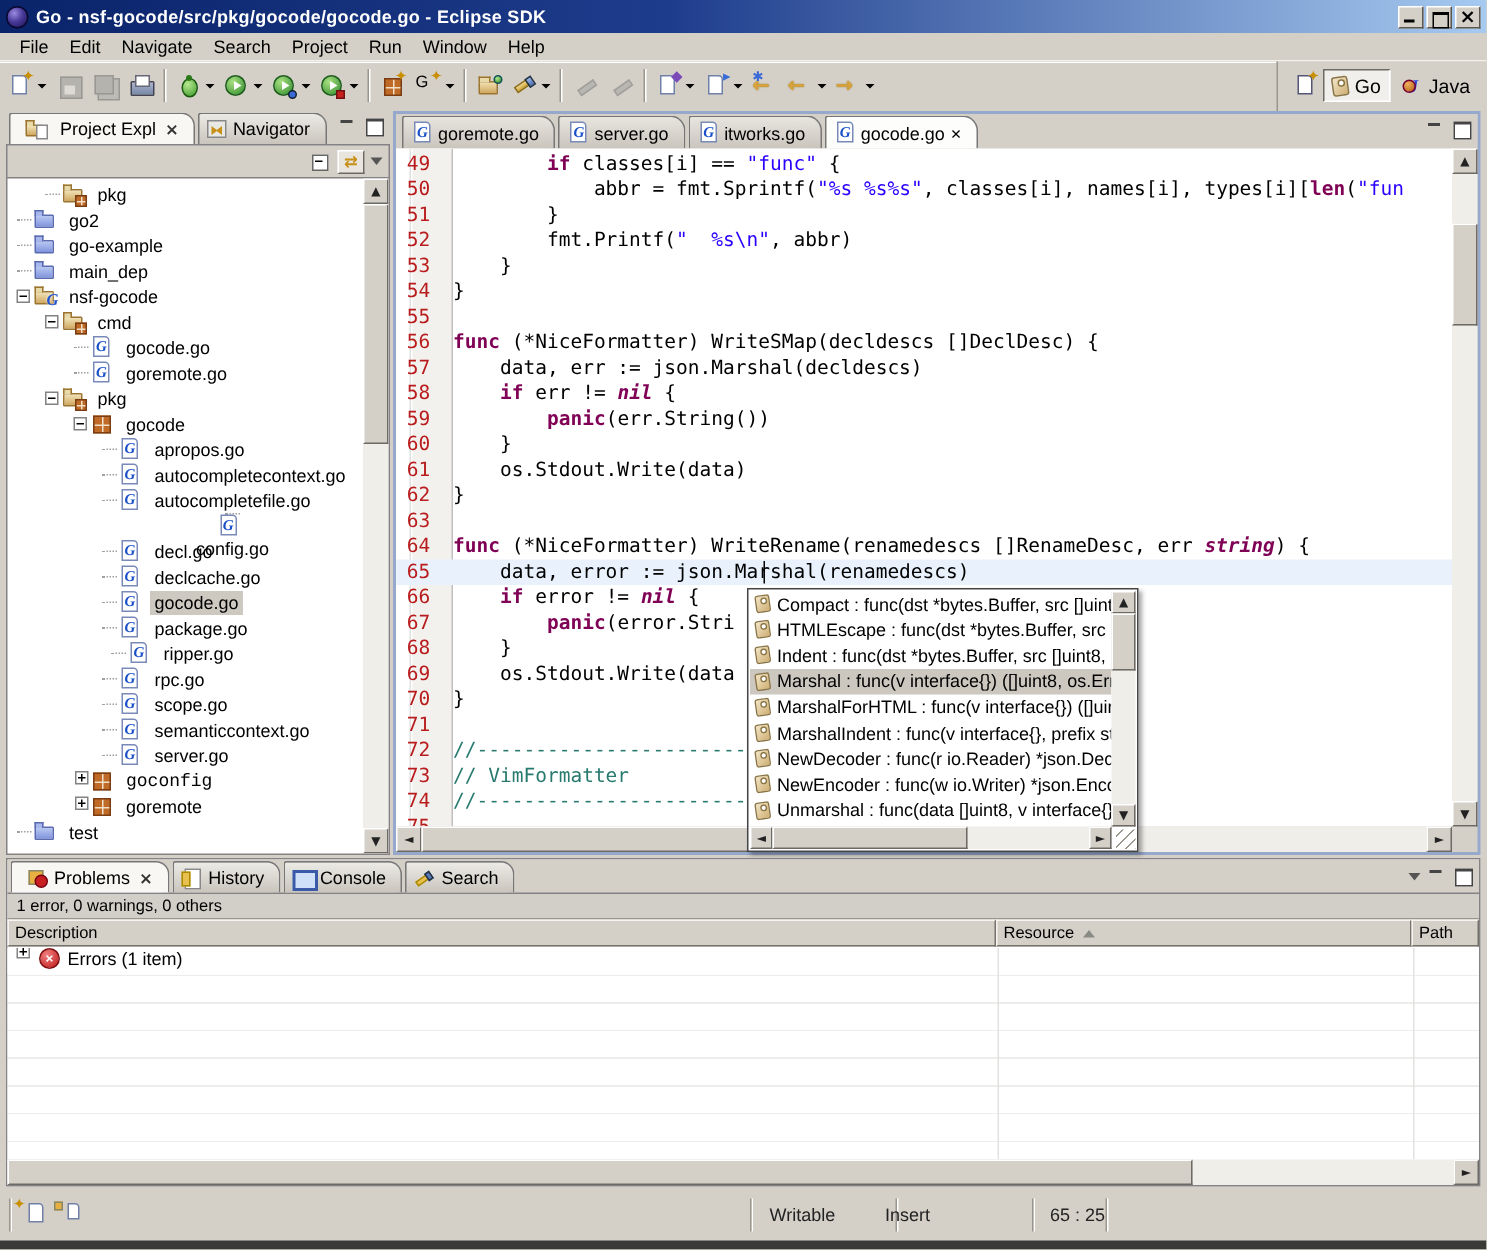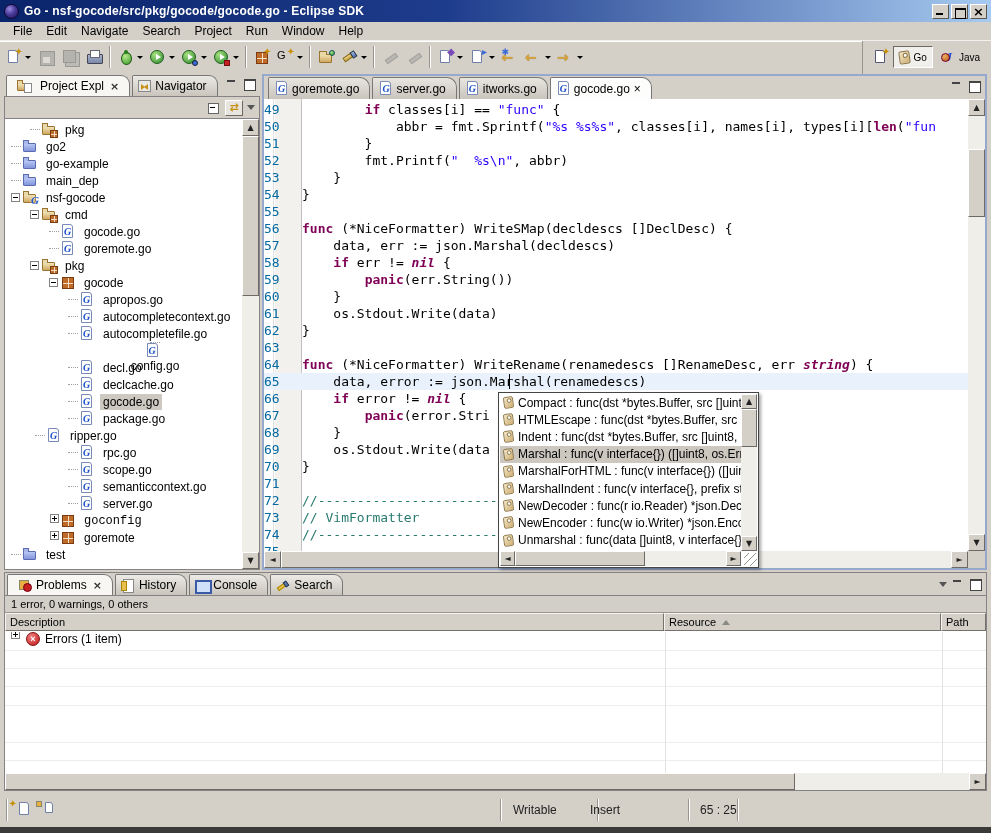--- a/index.html
+++ b/index.html
@@ -82,21 +82,21 @@
   .ic-search .head { position:absolute; left:10px; top:2px; width:5px; height:7px;
     background:linear-gradient(#9ab8e8,#4a6ab8); border:1px solid #234; transform:rotate(-35deg); }
   .ic-pencil::before { content:""; position:absolute; left:3px; top:7px; width:11px; height:3px;
     background:#999; border:1px solid #666; transform:rotate(-35deg); }
   .arrow-glyph { font:bold 14px/17px "DejaVu Sans",sans-serif; color:#d9a33c;
     text-shadow:0 0 1px #8a6a10; width:17px; text-align:center; }
   .star-mini { position:absolute; left:0; top:-2px; color:#3a6ad8; font:bold 9px "DejaVu Sans",sans-serif; }
 
   .tb-right { margin-left:auto; display:flex; align-items:center; height:33px;
     border-left:1px solid #9a968e; padding-left:6px; padding-right:6px; background:#d4d0c8; }
-  .persp-btn { display:flex; align-items:center; gap:4px; height:22px; padding:0 5px; font-size:10px; }
+  .persp-btn { display:flex; align-items:center; gap:4px; height:22px; padding:0 5px; font-size:13px; }
   .persp-btn.active { background:#f0efec; border:1px solid; border-color:#6d6a65 #fff #fff #6d6a65; }
   .tag-ico { width:11px; height:13px; background:linear-gradient(135deg,#f2e6c8,#cfae72);
     border:1px solid #8a7444; border-radius:2px; position:relative; transform:rotate(-8deg); flex:none; }
   .tag-ico::before { content:""; position:absolute; left:3px; top:1px; width:3px; height:3px;
     border-radius:50%; background:#fff; border:1px solid #8a7444; }
   .java-ico { position:relative; width:14px; height:14px; }
   .java-ico::before { content:"J"; position:absolute; left:5px; top:0; font:bold italic 12px "Liberation Serif",serif; color:#2a4ad8; }
   .java-ico::after { content:""; position:absolute; left:0; top:3px; width:7px; height:7px; border-radius:50%;
     background:radial-gradient(circle at 35% 30%,#f0b060,#b05a10); border:1px solid #703; }
 
@@ -175,21 +175,21 @@
     background:linear-gradient(#e8e5df,#c9c5bd); font-size:12px; margin-right:2px; position:relative; }
   .etab.active { background:#fdfdfb; }
   .etab .tico2 { position:relative; width:13px; height:14px; }
   .code-region { position:absolute; left:0; top:23px; right:17px; bottom:17px; background:#fff; overflow:hidden; }
   .annot-ruler { position:absolute; left:0; top:0; width:10px; bottom:0; background:#fff; border-right:1px solid #e0e0e0; }
   .gutter-bg { position:absolute; left:11px; top:0; width:27px; bottom:0; background:#f2f1ee; border-right:1px solid #c0c0c0; }
   .code-lines { position:absolute; left:0; top:2px; right:0; }
   .cline { height:17px; display:flex; align-items:center; position:relative;
     font:13px/17px "DejaVu Sans Mono", monospace; white-space:pre; }
   .cline.current { background:#e9f2fc; }
-  .lnum { width:36px; flex:none; text-align:left; padding-right:6px; color:#0369a1;
+  .lnum { width:36px; flex:none; text-align:center; padding-right:6px; color:#b91c1c;
     font:13px/17px "DejaVu Sans Mono",monospace; }
   .ctext { padding-left:2px; }
   .tok-k { color:#7f0055; font-weight:bold; }
   .tok-ki { color:#7f0055; font-weight:bold; font-style:italic; }
   .tok-s { color:#2a00ff; }
   .tok-c { color:#287a6e; }
   .caret { position:absolute; width:1px; height:15px; background:#000; top:1px; }
 
   
   #popup { position:absolute; left:234px; top:316px; width:261px; height:176px;
@@ -573,21 +573,21 @@
           </span>
           <span class="lbl">gocode.go</span>
         </div>
         <div class="trow" style="padding-left: 63px;">
           <span class="stub"></span>
           <span class="tico">
             <span class="gofile"></span>
           </span>
           <span class="lbl">package.go</span>
         </div>
-        <div class="trow" style="padding-left: 30px;">
+        <div class="trow" style="padding-left: 69px;">
           <span class="stub"></span>
           <span class="tico">
             <span class="gofile"></span>
           </span>
           <span class="lbl">ripper.go</span>
         </div>
         <div class="trow" style="padding-left: 63px;">
           <span class="stub"></span>
           <span class="tico">
             <span class="gofile"></span>

